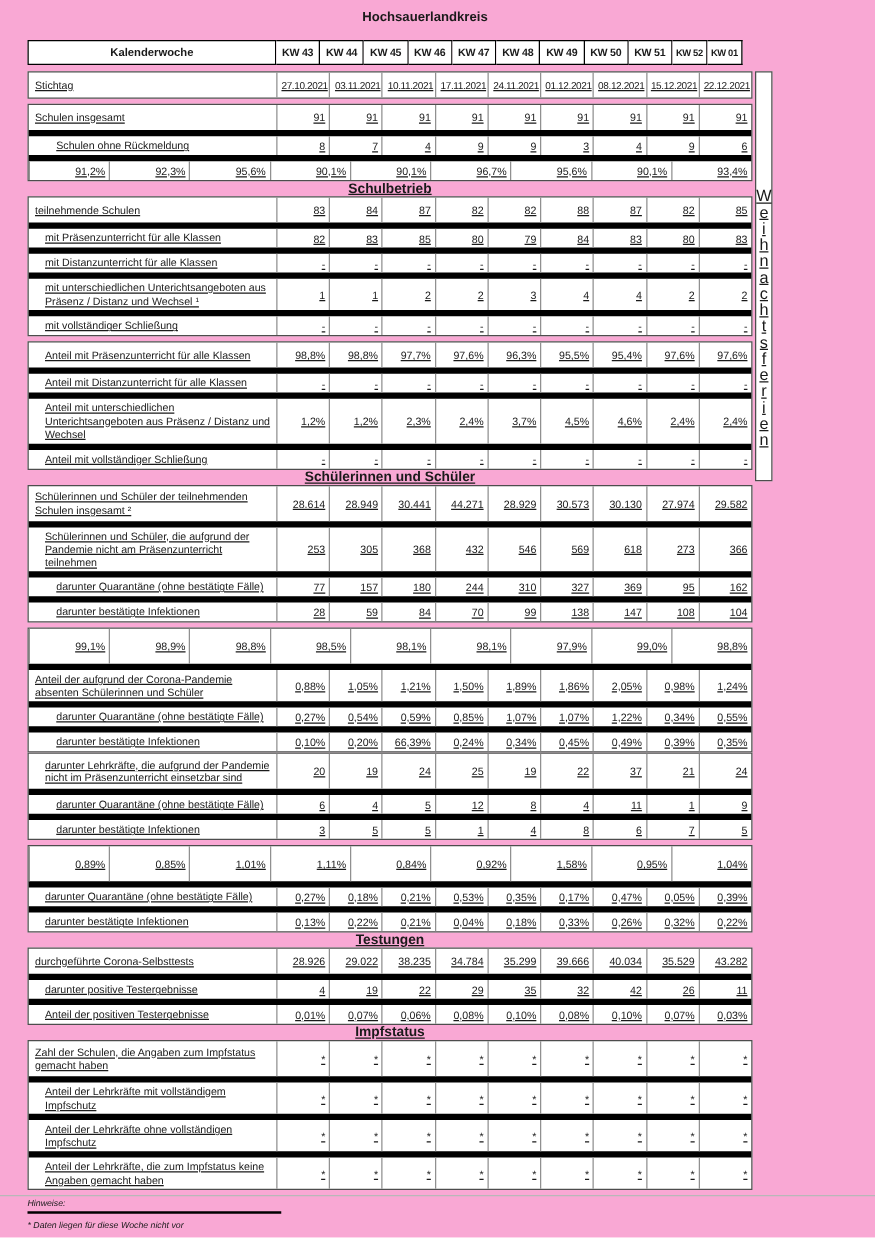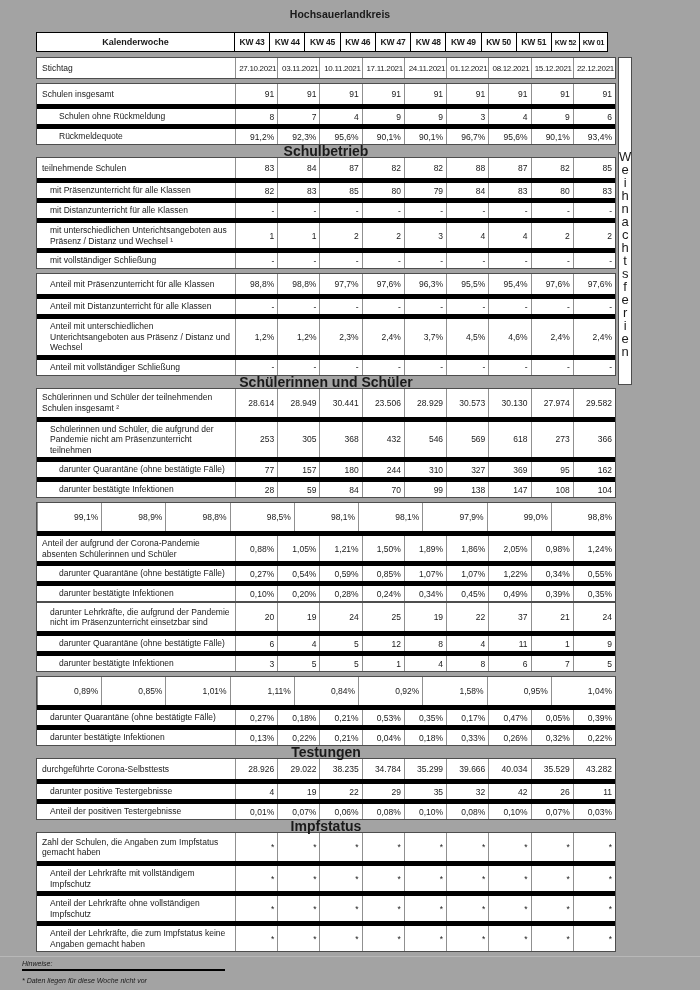--- a/index.html
+++ b/index.html
@@ -1,33 +1,33 @@
 <!DOCTYPE html>
 <html><head>
 <meta charset="utf-8">
 <style>
   html,body{margin:0;padding:0;background:#ffffff;}
   body{width:700px;height:990px;font-family:"Liberation Sans",sans-serif;color:#1a1a1a;overflow:hidden;}
-  .page{position:relative;width:700px;height:990px;background:#a3a3a3;}
+  .page{position:relative;width:700px;height:990px;background:#f9a8d4;}
   .title{width:636px;margin-left:22px;padding-top:8px;text-align:center;font-weight:bold;font-size:10.5px;}
 
-  .tablewrap{width:572px;margin:12px 0 0 36px;border-radius:27px;}
+  .tablewrap{width:572px;margin:12px 0 0 22px;border-radius:27px;}
   .hrow{display:flex;height:20px;}
   .hcell{box-sizing:border-box;border:1px solid #000;display:flex;align-items:center;justify-content:center;
          font-weight:bold;font-size:8.5px;background:#fff;}
   .hcell + .hcell{border-left:none;}
   .hcell.label{flex:0 0 199px;font-size:9px;}
   .hcell.week{flex:1 1 0;letter-spacing:-0.2px;}
   .hcell.holiday{flex:0 0 28px;font-size:7.5px;letter-spacing:-0.3px;}
 
-  .bodyrow{display:flex;align-items:flex-start;margin-top:5px;}
+  .bodyrow{display:flex;align-items:flex-start;margin-top:5px;text-decoration:underline;}
   .main{width:580px;}
   .block{box-sizing:border-box;width:580px;border:1px solid #4d4d4d;background:#fff;}
   .gap{height:4px;}
-  .section{width:580px;height:12px;line-height:12px;text-align:center;font-weight:bold;font-size:14px;}
+  .section{width:580px;height:12px;line-height:12px;text-align:center;font-weight:bold;font-size:11px;}
 
   .row{display:flex;align-items:stretch;min-height:20px;box-sizing:border-box;}
   .row + .row{border-top:5px solid #000000;}
   .row.h2{min-height:28px;}
   .cell-label{flex:0 0 198px;box-sizing:border-box;display:flex;align-items:center;
               font-size:8.5px;line-height:10.5px;padding:2px 2px 2px 5px;}
   .ind1{padding-left:13px;}
   .ind2{padding-left:22px;}
   .cell-val{flex:1 1 0;box-sizing:border-box;border-left:1px solid #909090;
             display:flex;align-items:center;justify-content:flex-end;
@@ -101,21 +101,20 @@
               <div class="cell-val">7</div>
               <div class="cell-val">4</div>
               <div class="cell-val">9</div>
               <div class="cell-val">9</div>
               <div class="cell-val">3</div>
               <div class="cell-val">4</div>
               <div class="cell-val">9</div>
               <div class="cell-val">6</div>
             </div>
             <div class="row">
-              <div class="cell-label ind2">Rückmeldequote</div>
               <div class="cell-val">91,2%</div>
               <div class="cell-val">92,3%</div>
               <div class="cell-val">95,6%</div>
               <div class="cell-val">90,1%</div>
               <div class="cell-val">90,1%</div>
               <div class="cell-val">96,7%</div>
               <div class="cell-val">95,6%</div>
               <div class="cell-val">90,1%</div>
               <div class="cell-val">93,4%</div>
             </div>
@@ -234,21 +233,21 @@
               <div class="cell-val">-</div>
             </div>
           </div>
           <div class="section">Schülerinnen und Schüler</div>
           <div class="block">
             <div class="row h2">
               <div class="cell-label">Schülerinnen und Schüler der teilnehmenden Schulen insgesamt ²</div>
               <div class="cell-val">28.614</div>
               <div class="cell-val">28.949</div>
               <div class="cell-val">30.441</div>
-              <div class="cell-val">23.506</div>
+              <div class="cell-val">44.271</div>
               <div class="cell-val">28.929</div>
               <div class="cell-val">30.573</div>
               <div class="cell-val">30.130</div>
               <div class="cell-val">27.974</div>
               <div class="cell-val">29.582</div>
             </div>
             <div class="row h2">
               <div class="cell-label ind1">Schülerinnen und Schüler, die aufgrund der Pandemie nicht am Präsenzunterricht teilnehmen</div>
               <div class="cell-val">253</div>
               <div class="cell-val">305</div>
@@ -319,21 +318,21 @@
               <div class="cell-val">1,07%</div>
               <div class="cell-val">1,07%</div>
               <div class="cell-val">1,22%</div>
               <div class="cell-val">0,34%</div>
               <div class="cell-val">0,55%</div>
             </div>
             <div class="row">
               <div class="cell-label ind2">darunter bestätigte Infektionen</div>
               <div class="cell-val">0,10%</div>
               <div class="cell-val">0,20%</div>
-              <div class="cell-val">0,28%</div>
+              <div class="cell-val">66,39%</div>
               <div class="cell-val">0,24%</div>
               <div class="cell-val">0,34%</div>
               <div class="cell-val">0,45%</div>
               <div class="cell-val">0,49%</div>
               <div class="cell-val">0,39%</div>
               <div class="cell-val">0,35%</div>
             </div>
           </div>
           <div class="block">
             <div class="row h2">

